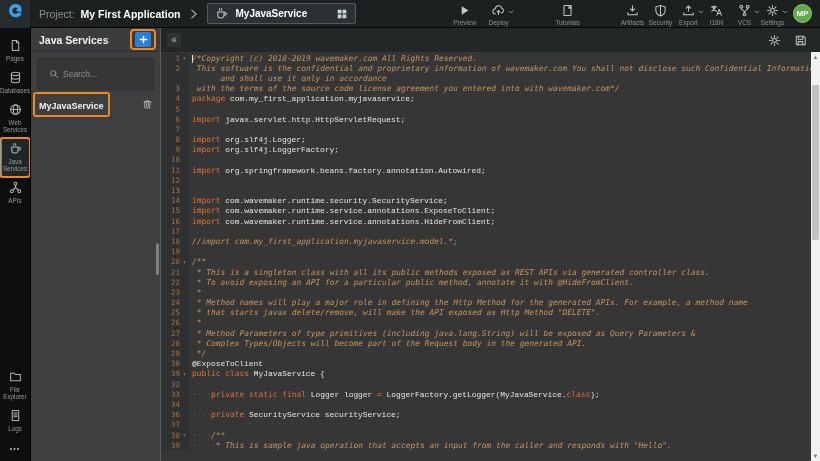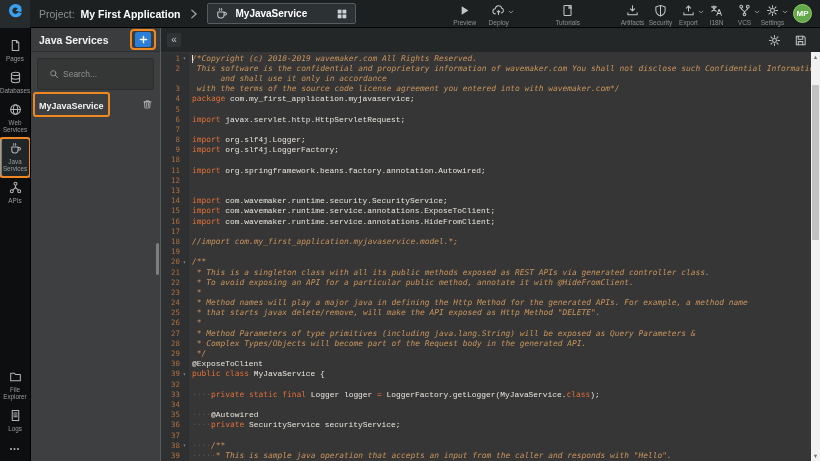--- a/index.html
+++ b/index.html
@@ -393,32 +393,31 @@
             <div class="code-row"><span class="gutter">14</span><span class="fold"></span><span class="code-text"><span class="t-k">import</span><span class="t-p"> com.wavemaker.runtime.security.SecurityService;</span></span></div>
             <div class="code-row"><span class="gutter">15</span><span class="fold"></span><span class="code-text"><span class="t-k">import</span><span class="t-p"> com.wavemaker.runtime.service.annotations.ExposeToClient;</span></span></div>
             <div class="code-row"><span class="gutter">16</span><span class="fold"></span><span class="code-text"><span class="t-k">import</span><span class="t-p"> com.wavemaker.runtime.service.annotations.HideFromClient;</span></span></div>
             <div class="code-row"><span class="gutter">17</span><span class="fold"></span><span class="code-text"></span></div>
             <div class="code-row"><span class="gutter">18</span><span class="fold"></span><span class="code-text"><span class="t-c">//import com.my_first_application.myjavaservice.model.*;</span></span></div>
             <div class="code-row"><span class="gutter">19</span><span class="fold"></span><span class="code-text"></span></div>
             <div class="code-row"><span class="gutter">20</span><span class="fold">▾</span><span class="code-text"><span class="t-c">/**</span></span></div>
             <div class="code-row"><span class="gutter">21</span><span class="fold"></span><span class="code-text"><span class="t-c"> * This is a singleton class with all its public methods exposed as REST APIs via generated controller class.</span></span></div>
             <div class="code-row"><span class="gutter">22</span><span class="fold"></span><span class="code-text"><span class="t-c"> * To avoid exposing an API for a particular public method, annotate it with @HideFromClient.</span></span></div>
             <div class="code-row"><span class="gutter">23</span><span class="fold"></span><span class="code-text"><span class="t-c"> *</span></span></div>
-            <div class="code-row"><span class="gutter">24</span><span class="fold"></span><span class="code-text"><span class="t-c"> * Method names will play a major java in defining the Http Method for the generated APIs. For example, a method name</span></span></div>
+            <div class="code-row"><span class="gutter">24</span><span class="fold"></span><span class="code-text"><span class="t-c"> * Method names will play a major role in defining the Http Method for the generated APIs. For example, a method name</span></span></div>
             <div class="code-row"><span class="gutter">25</span><span class="fold"></span><span class="code-text"><span class="t-c"> * that starts javax delete/remove, will make the API exposed as Http Method "DELETE".</span></span></div>
             <div class="code-row"><span class="gutter">26</span><span class="fold"></span><span class="code-text"><span class="t-c"> *</span></span></div>
             <div class="code-row"><span class="gutter">27</span><span class="fold"></span><span class="code-text"><span class="t-c"> * Method Parameters of type primitives (including java.lang.String) will be exposed as Query Parameters &amp;</span></span></div>
             <div class="code-row"><span class="gutter">28</span><span class="fold"></span><span class="code-text"><span class="t-c"> * Complex Types/Objects will become part of the Request body in the generated API.</span></span></div>
             <div class="code-row"><span class="gutter">29</span><span class="fold"></span><span class="code-text"><span class="t-c"> */</span></span></div>
             <div class="code-row"><span class="gutter">30</span><span class="fold"></span><span class="code-text"><span class="t-p">@ExposeToClient</span></span></div>
             <div class="code-row"><span class="gutter">39</span><span class="fold">▾</span><span class="code-text"><span class="t-k">public class </span><span class="t-p">MyJavaService {</span></span></div>
             <div class="code-row"><span class="gutter">32</span><span class="fold"></span><span class="code-text"></span></div>
             <div class="code-row"><span class="gutter">33</span><span class="fold"></span><span class="code-text"><span class="t-d">····</span><span class="t-k">private static final</span><span class="t-p"> Logger logger </span><span class="t-k">=</span><span class="t-p"> LoggerFactory.getLogger(MyJavaService.</span><span class="t-k">class</span><span class="t-p">);</span></span></div>
             <div class="code-row"><span class="gutter">34</span><span class="fold"></span><span class="code-text"></span></div>
-            <div class="code-row"><span class="gutter">35</span><span class="fold"></span><span class="code-text"><span class="t-d">····</span><span class="t-p">@Autowired</span></span></div>
             <div class="code-row"><span class="gutter">36</span><span class="fold"></span><span class="code-text"><span class="t-d">····</span><span class="t-k">private</span><span class="t-p"> SecurityService securityService;</span></span></div>
             <div class="code-row"><span class="gutter">37</span><span class="fold"></span><span class="code-text"></span></div>
             <div class="code-row"><span class="gutter">38</span><span class="fold">▾</span><span class="code-text"><span class="t-d">····</span><span class="t-c">/**</span></span></div>
             <div class="code-row"><span class="gutter">39</span><span class="fold"></span><span class="code-text"><span class="t-d">·····</span><span class="t-c">* This is sample java operation that accepts an input from the caller and responds with "Hello".</span></span></div>
           </div>
         <div class="vscroll">
           <span class="vs-up">▲</span>
           <span class="vs-thumb"></span>
           <span class="vs-down">▼</span>
         </div>

